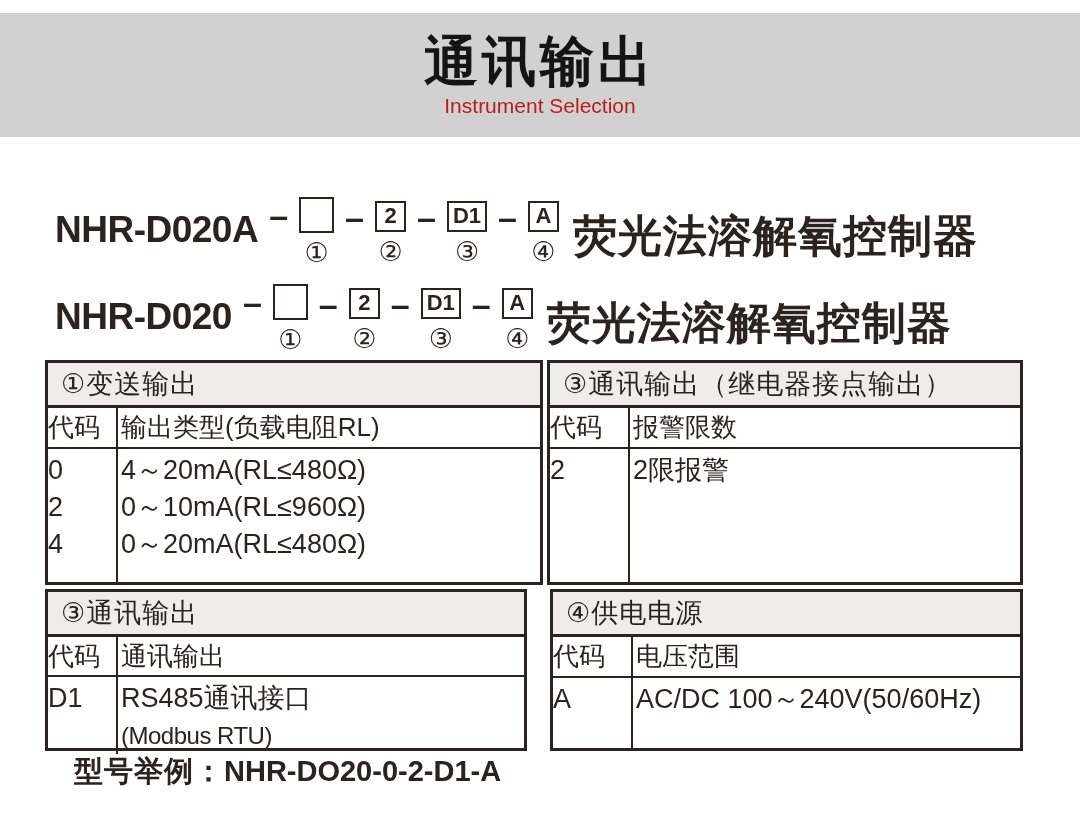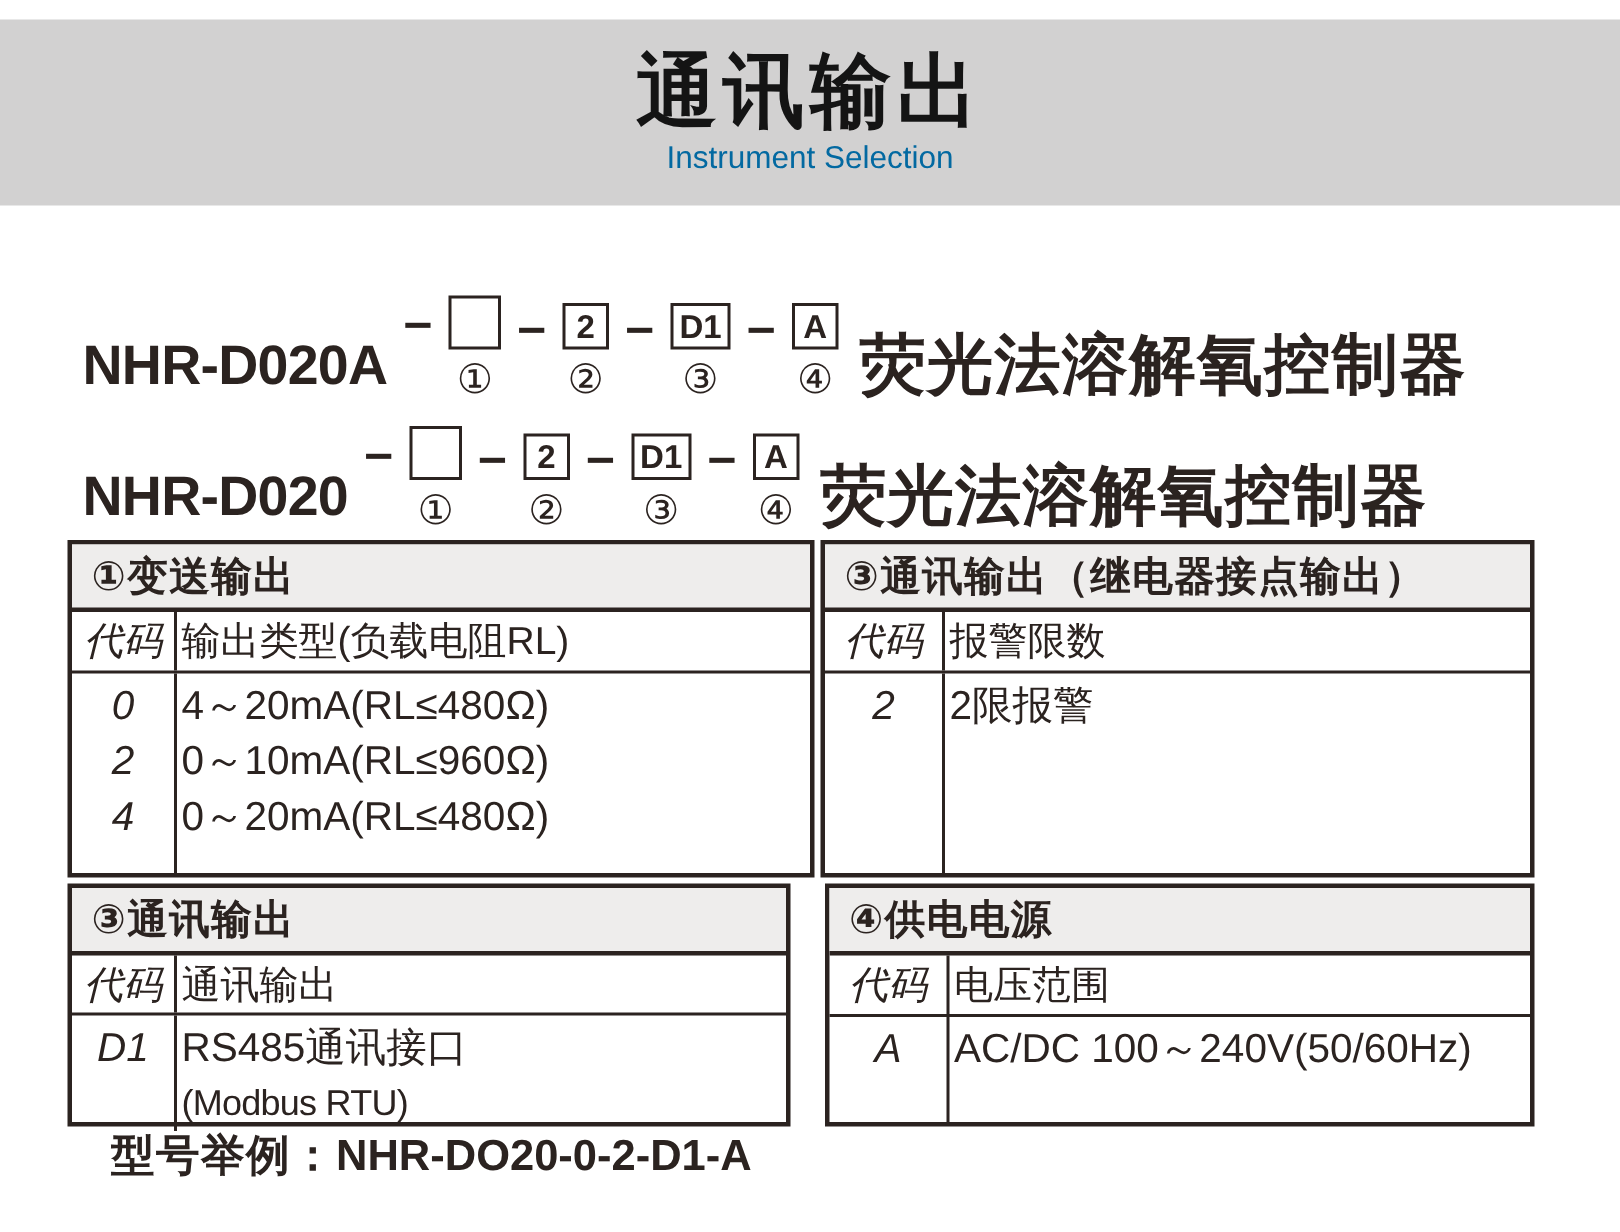--- a/index.html
+++ b/index.html
@@ -15,25 +15,25 @@
   .banner{
     margin-top:13px;
     width:1080px;height:124px;
     background:#d2d1d1;
     display:flex;flex-direction:column;align-items:center;justify-content:center;
   }
   .banner-title{
     font-size:54px;font-weight:700;letter-spacing:4px;line-height:60px;color:#141414;
   }
   .banner-sub{
-    font-size:21px;font-weight:400;line-height:26px;color:#0369a1;margin-top:2px;
+    font-size:21px;font-weight:400;line-height:26px;color:#b91c1c;margin-top:2px;
   }
   
   .models{margin:55px 0 0 55px;}
-  .model-row{display:flex;align-items:flex-end;white-space:nowrap;}
+  .model-row{display:flex;align-items:center;white-space:nowrap;}
   .model-row + .model-row{margin-top:12px;}
   .mtext{
     font-size:37px;font-weight:600;line-height:46px;letter-spacing:-0.5px;
   }
   .seg{display:inline-flex;align-items:flex-start;}
   .dash{
     font-size:34px;font-weight:700;line-height:46px;margin:0 11px;
   }
   .boxcol{display:inline-flex;flex-direction:column;align-items:center;}
   .box{
@@ -59,34 +59,33 @@
     background:#ffffff;
     display:flex;flex-direction:column;
   }
   .q1{width:498px;height:225px;}
   .q2{width:476px;height:225px;}
   .q3{width:482px;height:162px;}
   .q4{width:473px;height:162px;}
   .sec-title{
     background:#eeedec;
     border-bottom:3px solid #2b2320;
-    font-size:27px;font-weight:700;
+    font-size:27px;font-weight:400;
     line-height:42px;height:42px;
     padding-left:13px;
     letter-spacing:1px;
     white-space:nowrap;
   }
   .sub-row{display:flex;border-bottom:2px solid #2b2320;height:39px;}
   .data-row{display:flex;flex:1;}
   .code-col{
     box-sizing:border-box;
     border-right:2px solid #2b2320;
     flex:0 0 auto;
-    text-align:center;
-    font-style:italic;
+    text-align:left;
   }
   .q1 .code-col,.q3 .code-col{width:70px;}
   .q2 .code-col,.q4 .code-col{width:80px;}
   .sub-row .code-col,.sub-row .desc-col{
     font-size:26px;line-height:38px;white-space:nowrap;
   }
   .desc-col{flex:1;padding-left:3px;}
   .data-row .code-col,.data-row .desc-col{
     padding-top:3px;font-size:27px;line-height:37px;white-space:nowrap;
   }

